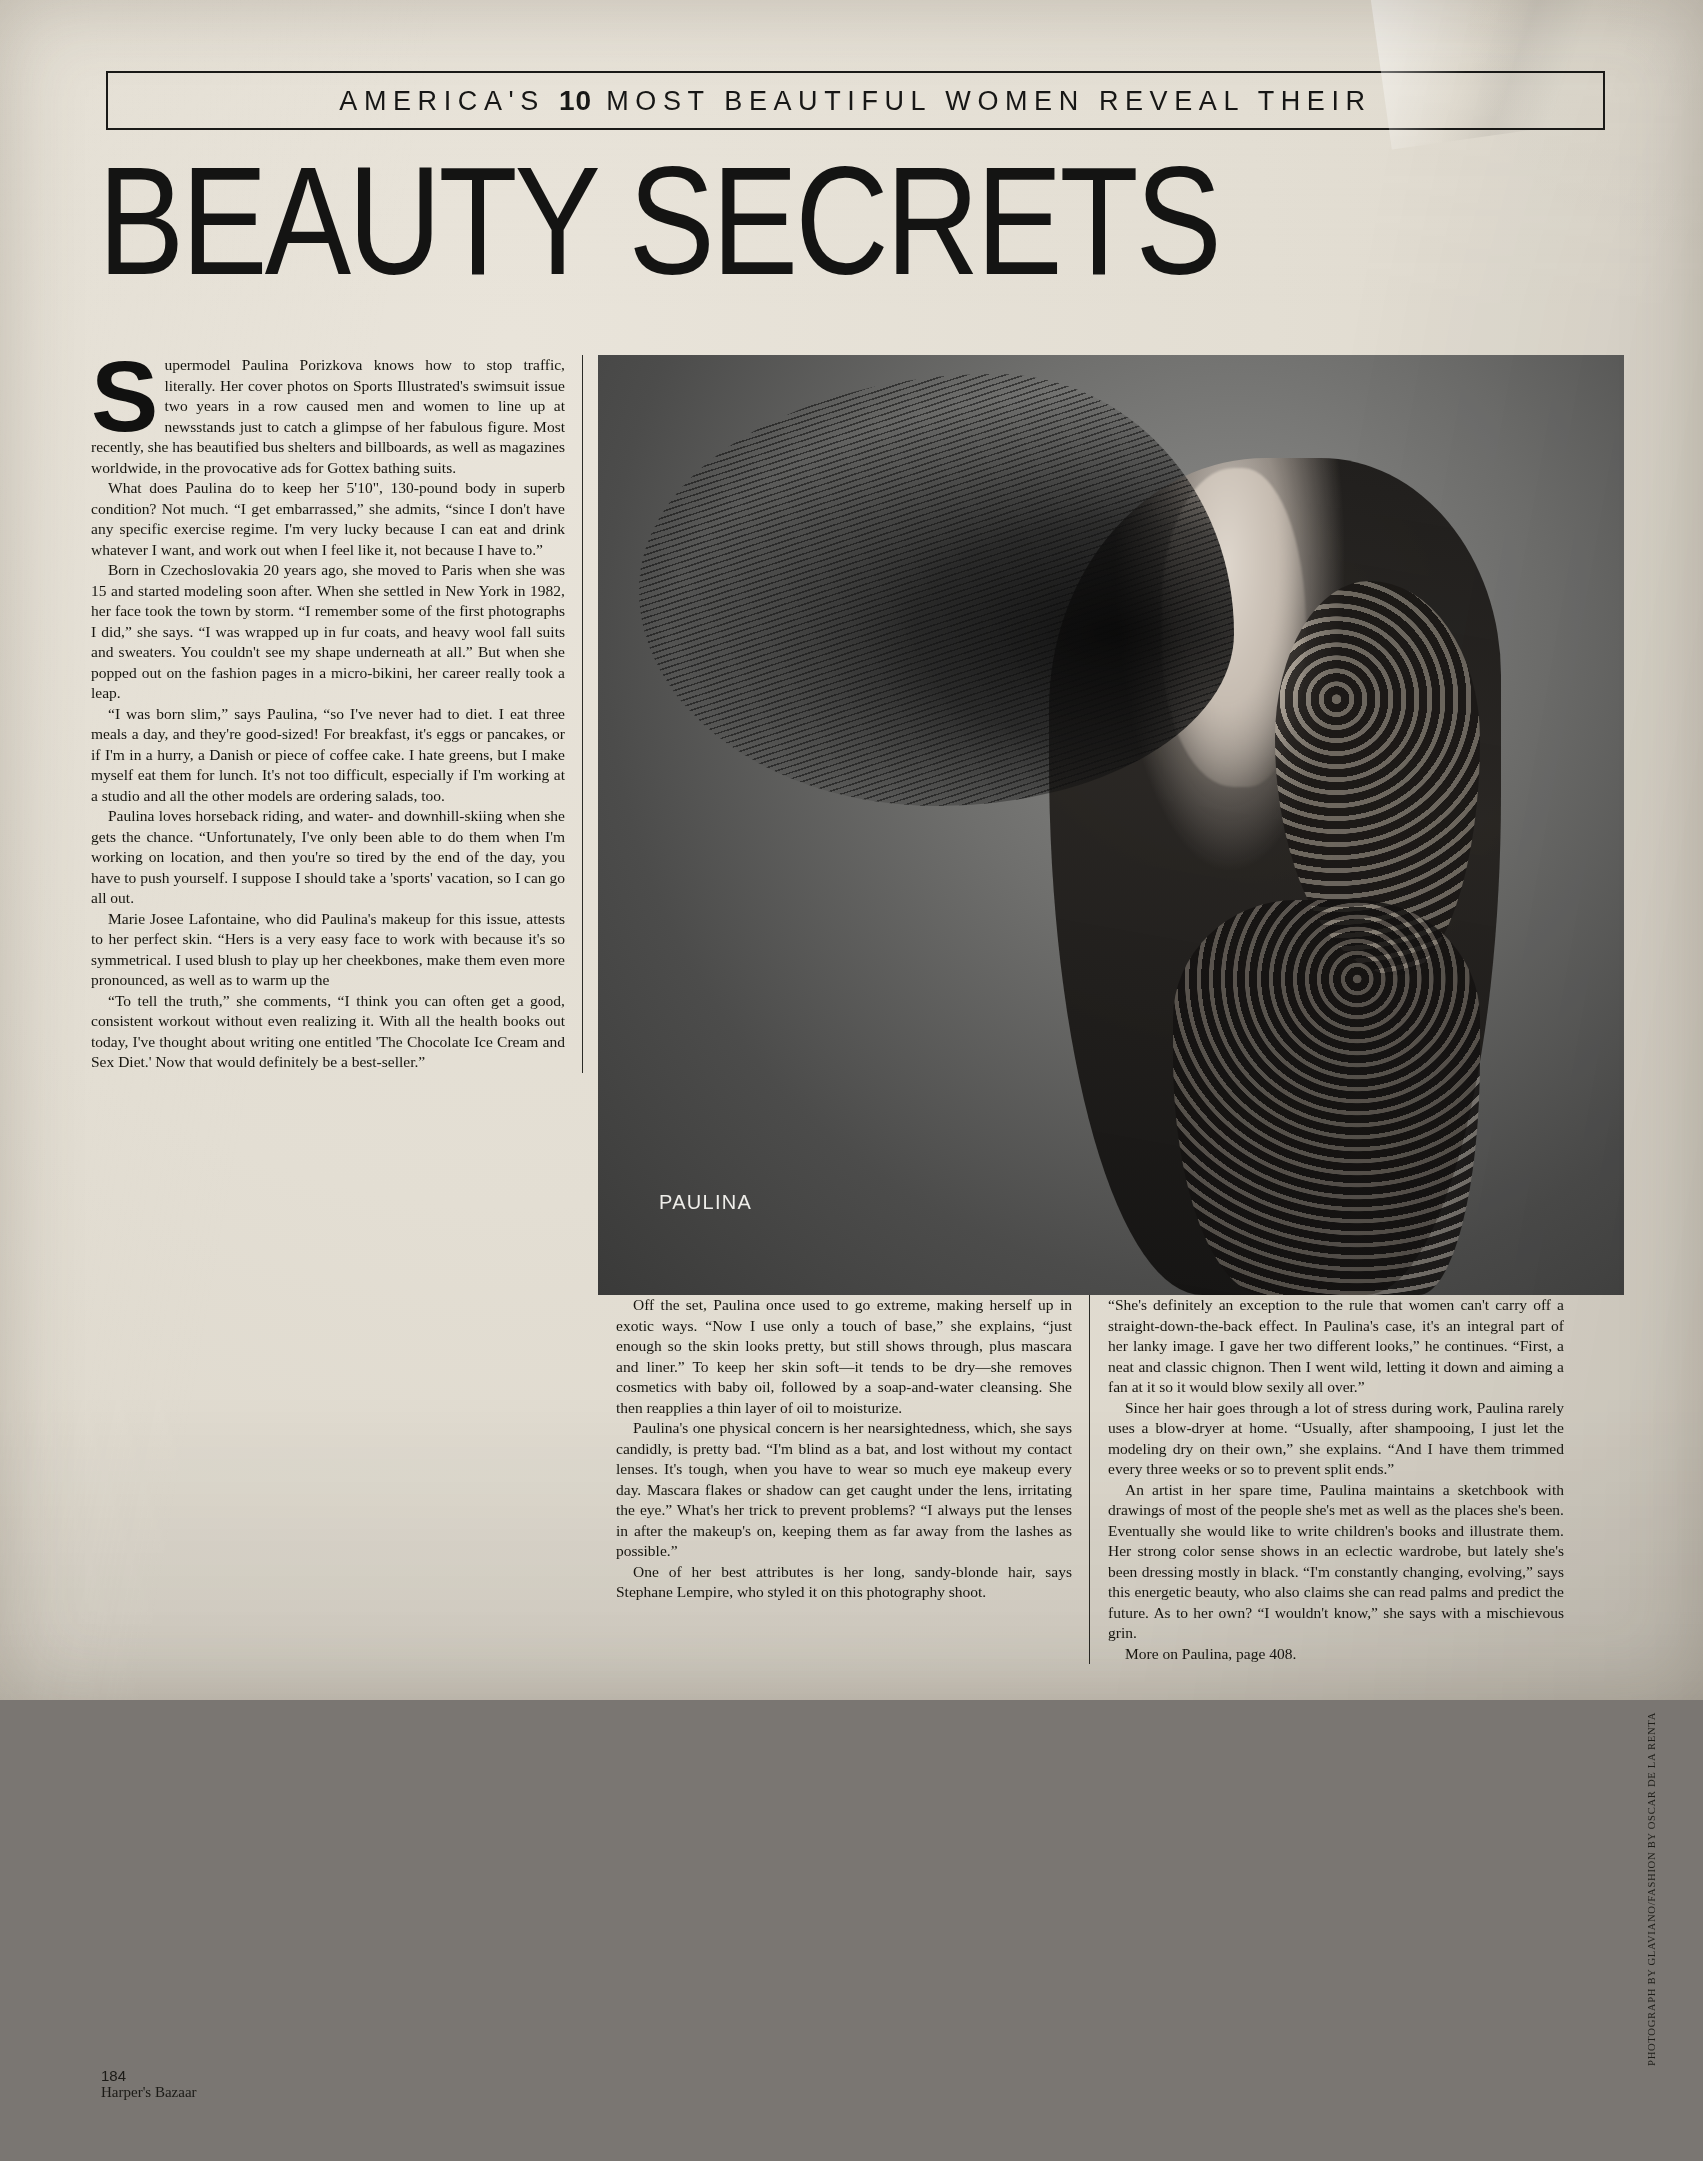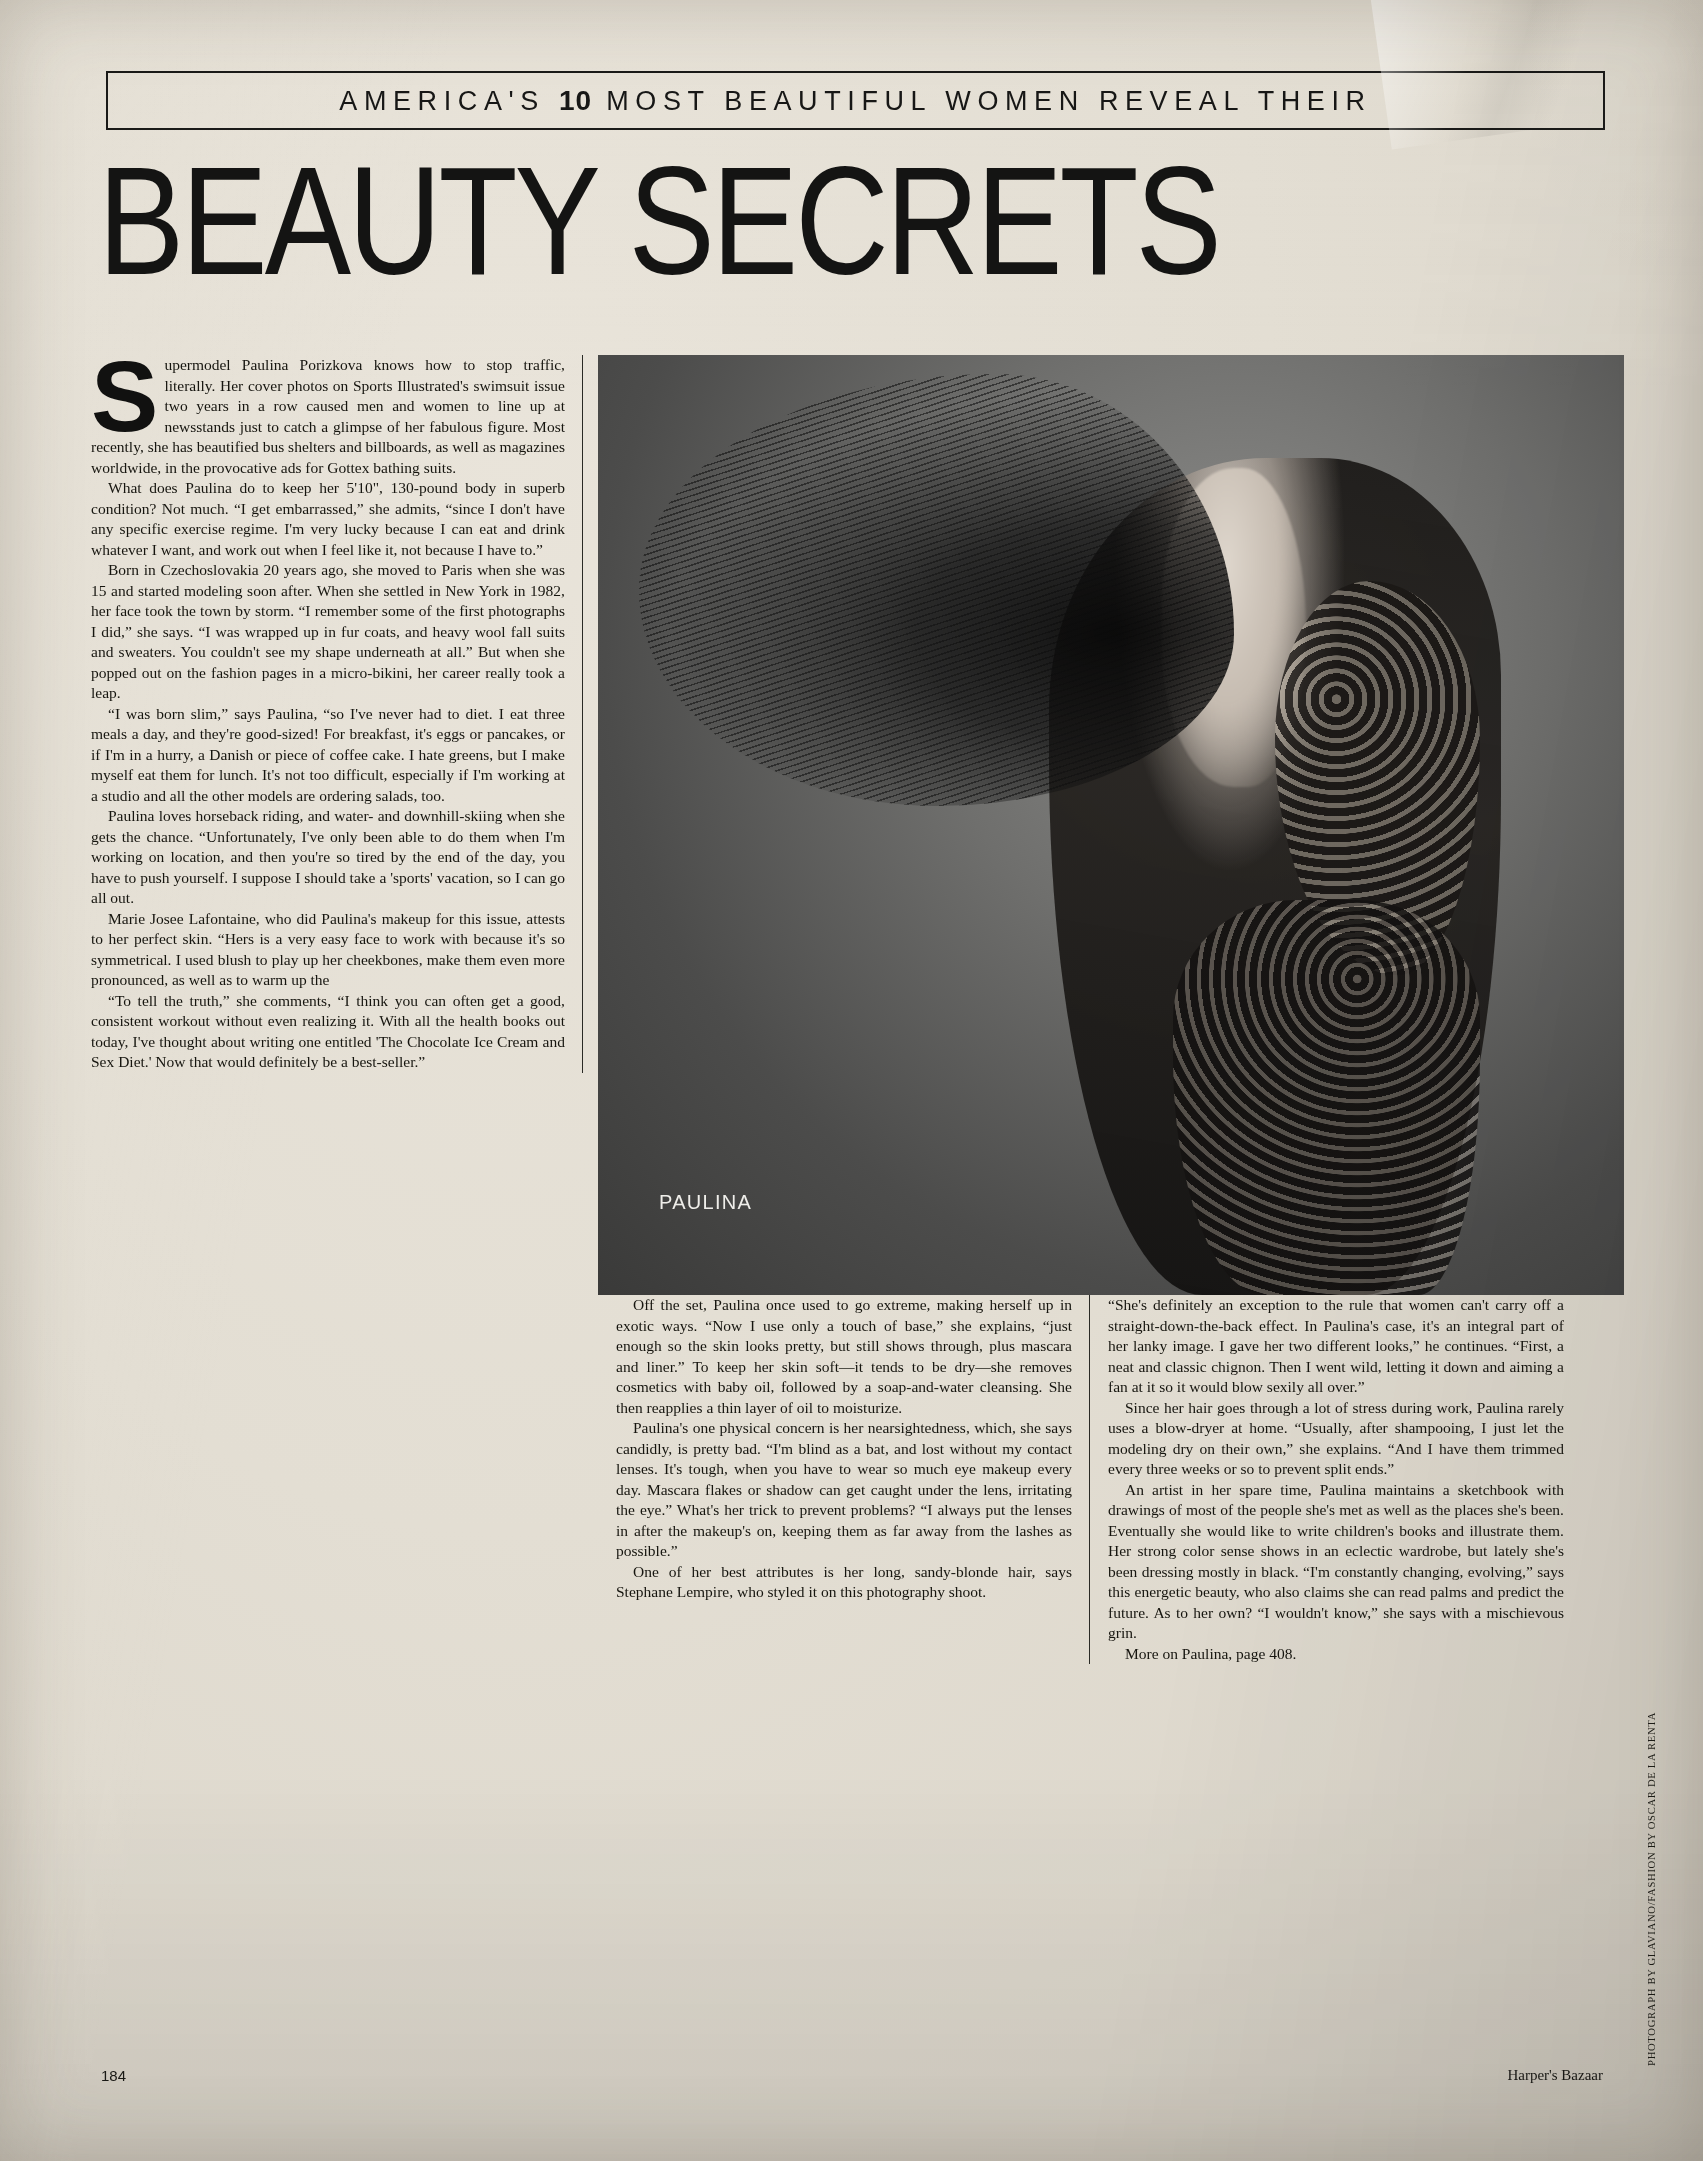--- a/index.html
+++ b/index.html
@@ -12,21 +12,21 @@
     height: 2161px;
     overflow: hidden;
     font-family: "Liberation Serif", serif;
   }
 
   
   .page {
     position: absolute;
     left: 0; top: 0;
     width: 1704px;
-    height: 2161px;
+    height: 1700px;
     background:
       radial-gradient(ellipse at 30% 20%, #e9e4da 0%, #e3ded3 45%, #d8d2c6 100%);
     box-sizing: border-box;
   }
   
   .grain {
     position: absolute; inset: 0;
     pointer-events: none;
     background:
       linear-gradient(100deg, rgba(255,255,255,0.30) 0%, rgba(255,255,255,0.0) 22%, rgba(0,0,0,0.0) 70%, rgba(0,0,0,0.10) 100%),
@@ -251,20 +251,21 @@
   
   .footer {
     position: absolute;
     left: 101px;
     right: 101px;
     top: 2067px;
     display: flex;
     justify-content: space-between;
     font-size: 15px;
     color: #1b1a16;
+    flex-direction: column;
   }
   .footer .page-num { font-family: "Liberation Sans", serif; }
   .footer .mag { font-family: "Liberation Serif", serif; }
 </style>
 </head>
 <body>
 
 <div class="page">
 
   <div class="content">

